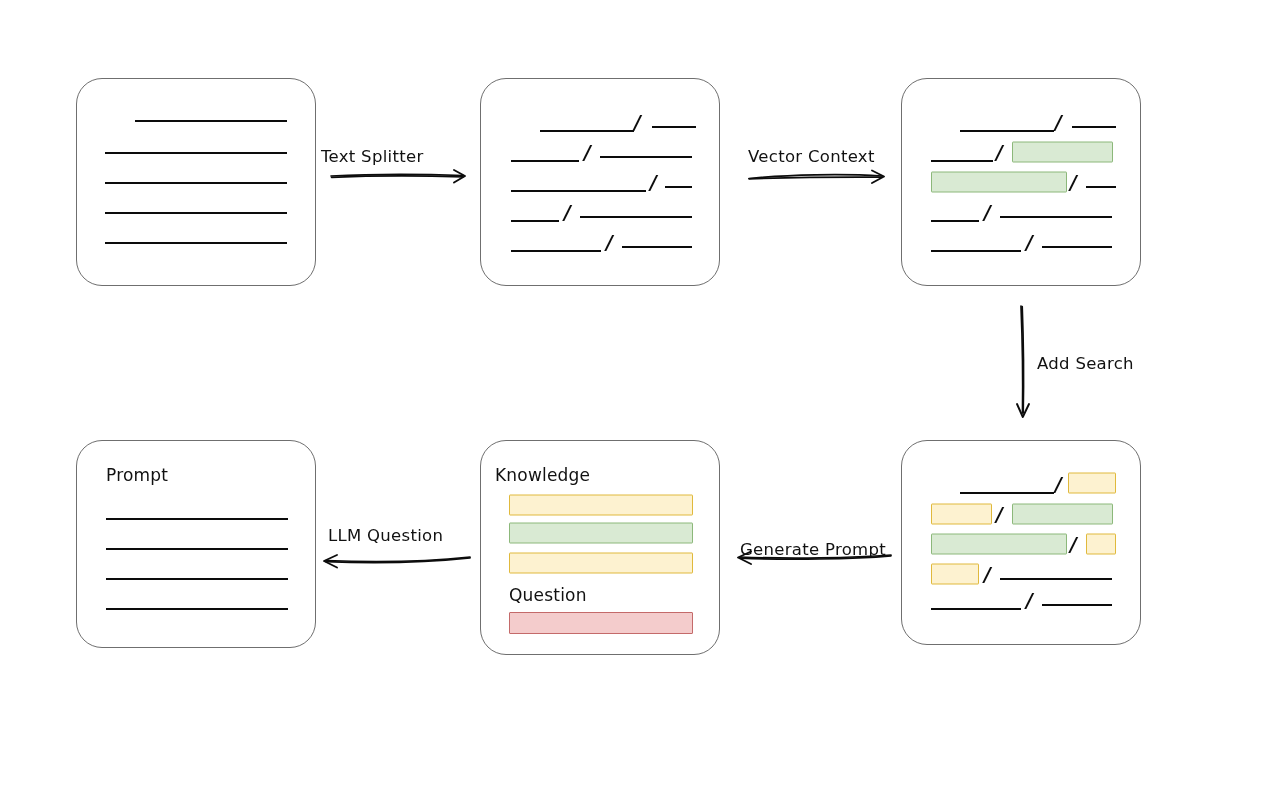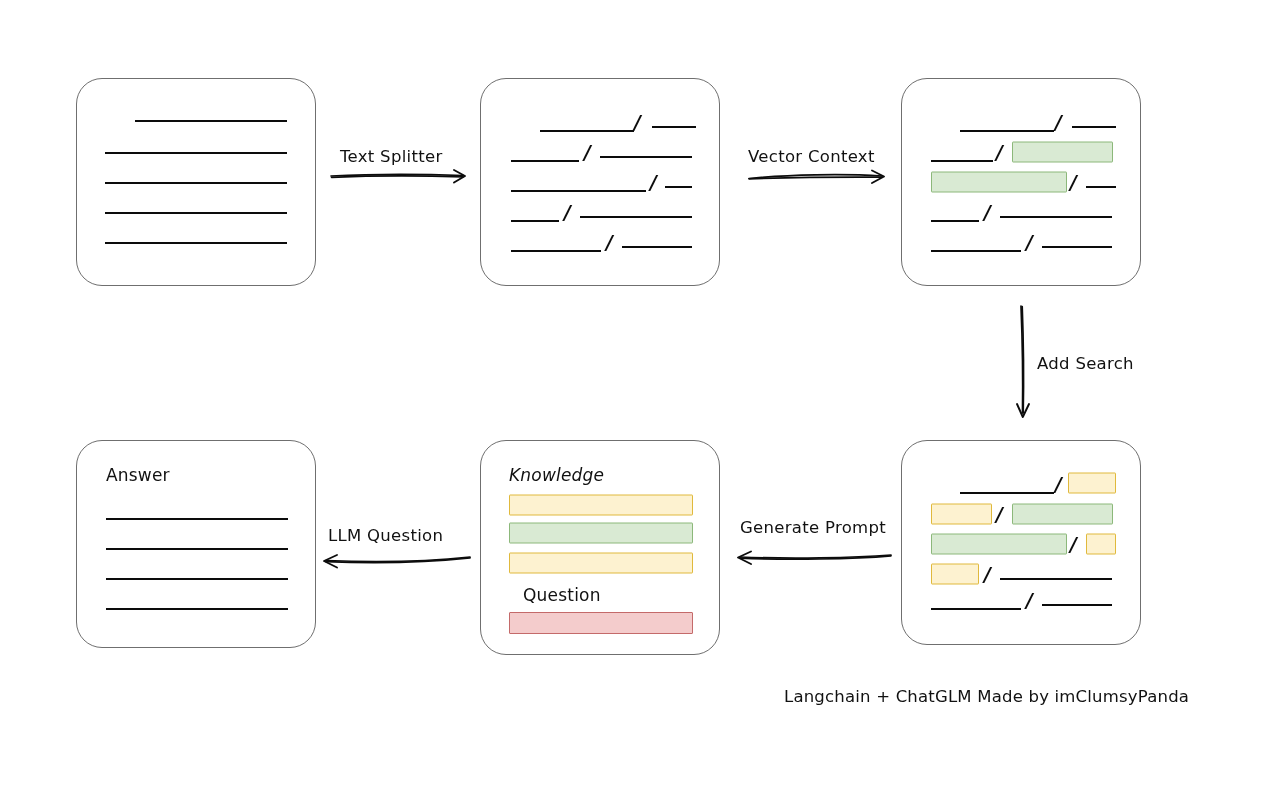--- a/index.html
+++ b/index.html
@@ -106,21 +106,21 @@
 
 <div id="diagram-root">
 
   <div class="node-box" style="left:76px; top:78px; width:240px; height:208px;"></div>
   <div class="doc-line" style="left:135px; top:120px; width:152px;"></div>
   <div class="doc-line" style="left:105px; top:152px; width:182px;"></div>
   <div class="doc-line" style="left:105px; top:182px; width:182px;"></div>
   <div class="doc-line" style="left:105px; top:212px; width:182px;"></div>
   <div class="doc-line" style="left:105px; top:242px; width:182px;"></div>
 
-  <div class="edge-label" style="left:340px; top:147px;">Text Splitter</div>
+  <div class="edge-label" style="left:321px; top:147px;">Text Splitter</div>
   <svg class="arrow-svg" style="left:330px; top:165px; width:140px; height:24px;" viewBox="0 0 140 24">
     <path d="M1,11 C40,9 92,9 133,10.5"></path>
     <path d="M1.5,12.3 C41,10.6 93,10.6 133,11.8"></path>
     <path class="head" d="M124,5 L135,11 L124,17.5"></path>
   </svg>
 
   <div class="node-box" style="left:480px; top:78px; width:240px; height:208px;"></div>
 
   <div class="doc-line" style="left:540px; top:130px; width:94px;"></div>
   <div class="slash" style="left:634px; top:122px;">/</div>
@@ -193,44 +193,43 @@
   <div class="chip yellow" style="left:1086px; top:544px; width:30px; height:21px;"></div>
 
   <div class="chip yellow" style="left:931px; top:574px; width:48px; height:21px;"></div>
   <div class="slash" style="left:984px; top:574px;">/</div>
   <div class="doc-line" style="left:1000px; top:578px; width:112px;"></div>
 
   <div class="doc-line" style="left:931px; top:608px; width:90px;"></div>
   <div class="slash" style="left:1026px; top:600px;">/</div>
   <div class="doc-line" style="left:1042px; top:604px; width:70px;"></div>
 
-  <div class="edge-label" style="left:740px; top:518px;">Generate Prompt</div>
+  <div class="edge-label" style="left:740px; top:540px;">Generate Prompt</div>
   <svg class="arrow-svg" style="left:735px; top:545px; width:158px; height:24px;" viewBox="0 0 158 24">
     <path d="M156,10 C118,13 55,14 5,12"></path>
     <path d="M156,10.8 C117,14.3 54,15 5,13.2"></path>
     <path class="head" d="M16,6.5 L3,12.5 L16,19"></path>
   </svg>
 
   <div class="node-box" style="left:480px; top:440px; width:240px; height:215px;"></div>
-  <div class="node-label" style="left:509px; top:465px;font-style:italic;">Knowledge</div>
+  <div class="node-label" style="left:495px; top:465px;">Knowledge</div>
   <div class="chip yellow" style="left:509px; top:505px; width:184px; height:21px;"></div>
   <div class="chip green" style="left:509px; top:533px; width:184px; height:21px;"></div>
   <div class="chip yellow" style="left:509px; top:563px; width:184px; height:21px;"></div>
-  <div class="node-label" style="left:509px; top:585px;margin-left:14px;">Question</div>
+  <div class="node-label" style="left:509px; top:585px;">Question</div>
   <div class="chip red" style="left:509px; top:623px; width:184px; height:22px;"></div>
 
   <div class="edge-label" style="left:328px; top:526px;">LLM Question</div>
   <svg class="arrow-svg" style="left:320px; top:548px; width:152px; height:24px;" viewBox="0 0 152 24">
     <path d="M150,9 C112,13 55,14.5 6,12.5"></path>
     <path d="M150,9.8 C111,14 54,15.5 6,13.6"></path>
     <path class="head" d="M17,7 L4,13 L17,19.5"></path>
   </svg>
 
   <div class="node-box" style="left:76px; top:440px; width:240px; height:208px;"></div>
-  <div class="node-label" style="left:106px; top:465px;">Answer</div>
+  <div class="node-label" style="left:106px; top:465px;">Prompt</div>
   <div class="doc-line" style="left:106px; top:518px; width:182px;"></div>
   <div class="doc-line" style="left:106px; top:548px; width:182px;"></div>
   <div class="doc-line" style="left:106px; top:578px; width:182px;"></div>
   <div class="doc-line" style="left:106px; top:608px; width:182px;"></div>
 
-  <div class="footer-note" style="left:784px; top:687px;">Langchain + ChatGLM Made by imClumsyPanda</div>
 
 </div>
 
 </body></html>

